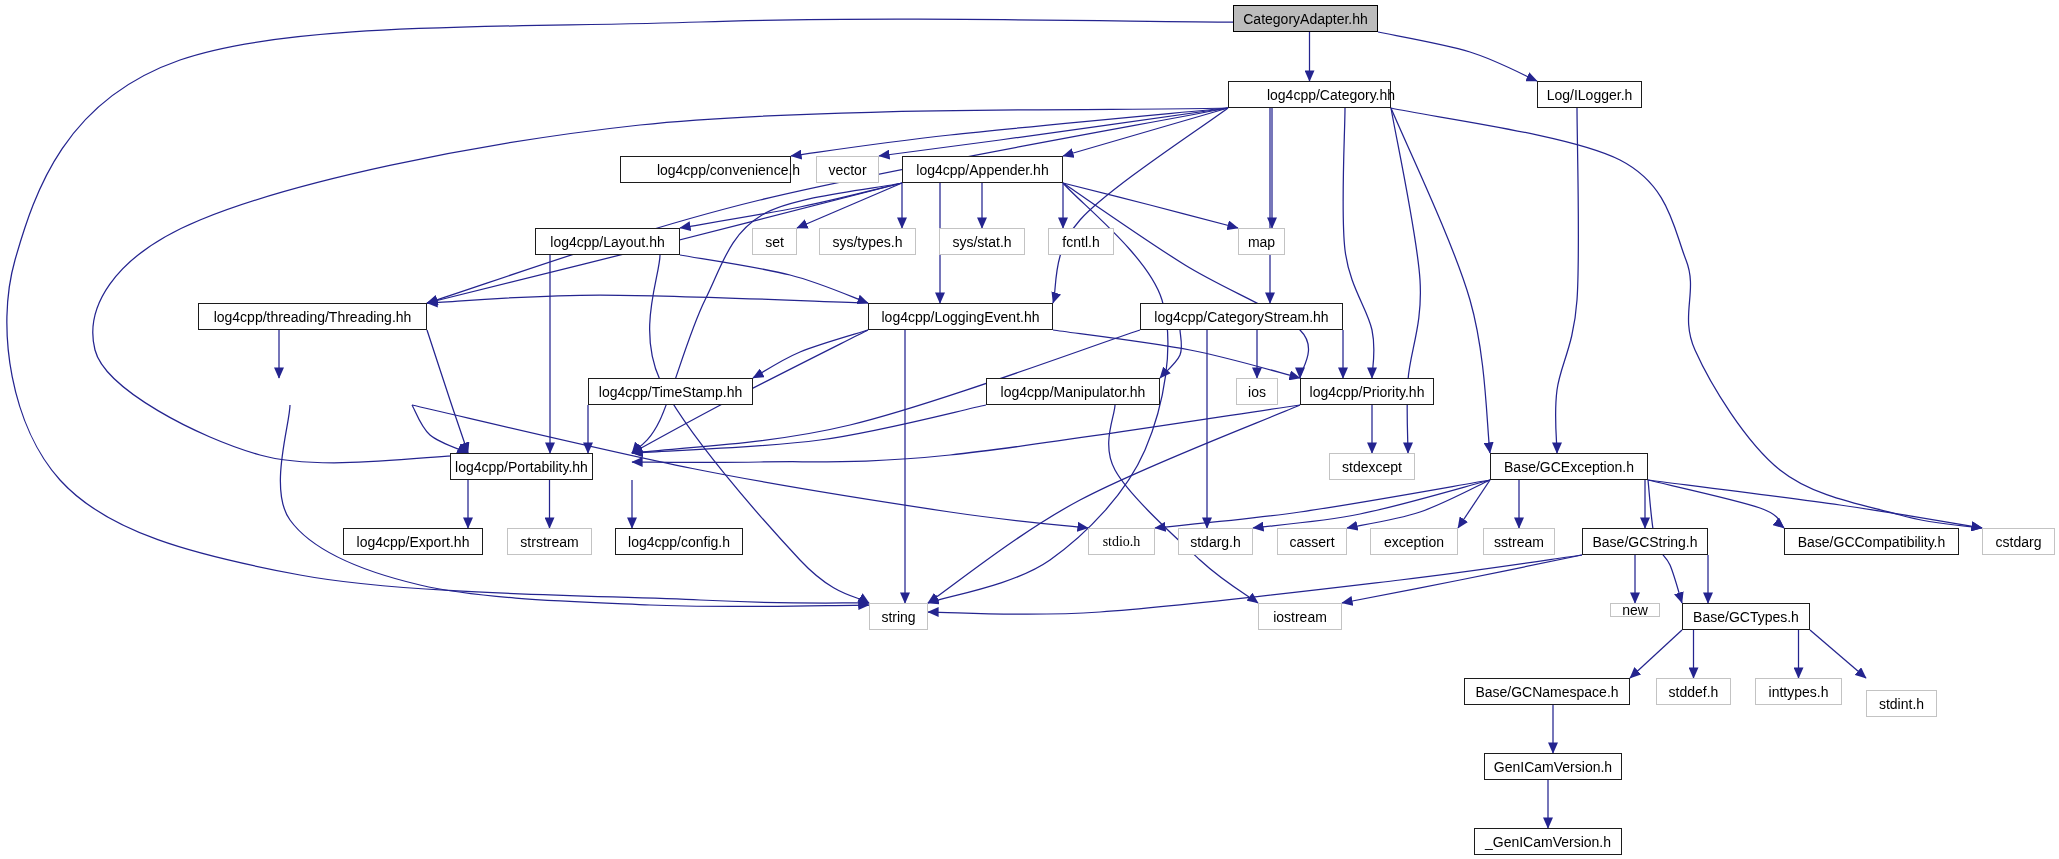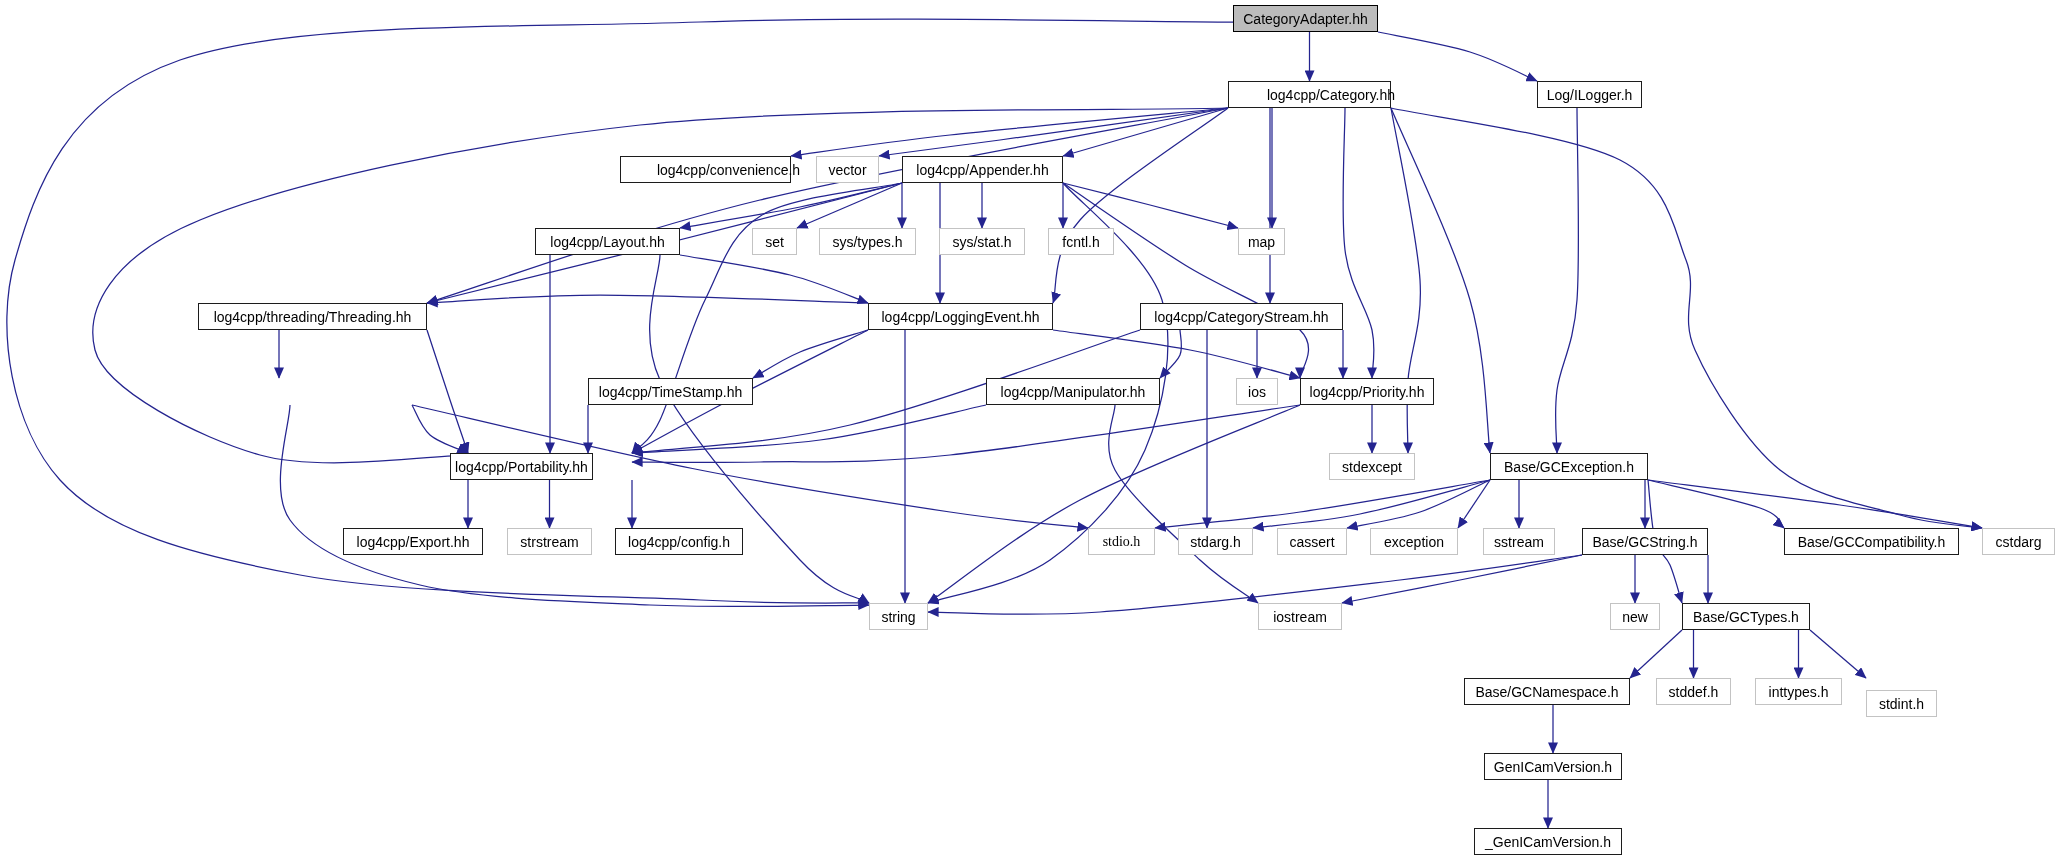--- a/index.html
+++ b/index.html
@@ -125,21 +125,21 @@
     <div class="node node-external" style="left: 1088px; top: 528px; width: 67px; height: 27px; font-family: Liberation Serif, serif;">stdio.h</div>
     <div class="node node-external" style="left: 1178px; top: 528px; width: 75px; height: 27px;">stdarg.h</div>
     <div class="node node-external" style="left: 1277px; top: 528px; width: 70px; height: 27px;">cassert</div>
     <div class="node node-external" style="left: 1370px; top: 528px; width: 88px; height: 27px;">exception</div>
     <div class="node node-external" style="left: 1483px; top: 528px; width: 72px; height: 27px;">sstream</div>
     <div class="node node-internal" style="left: 1582px; top: 528px; width: 126px; height: 27px;">Base/GCString.h</div>
     <div class="node node-internal" style="left: 1784px; top: 528px; width: 175px; height: 27px;">Base/GCCompatibility.h</div>
     <div class="node node-external" style="left: 1982px; top: 528px; width: 73px; height: 27px;">cstdarg</div>
     <div class="node node-external" style="left: 869px; top: 603px; width: 59px; height: 27px;">string</div>
     <div class="node node-external" style="left: 1258px; top: 603px; width: 84px; height: 27px;">iostream</div>
-    <div class="node node-external" style="left: 1610px; top: 603px; width: 50px; height: 27px;">new</div>
+    <div class="node node-external" style="left: 1610px; top: 603px; width: 50px; height: 14px;">new</div>
     <div class="node node-internal" style="left: 1682px; top: 603px; width: 128px; height: 27px;">Base/GCTypes.h</div>
     <div class="node node-internal" style="left: 1464px; top: 678px; width: 166px; height: 27px;">Base/GCNamespace.h</div>
     <div class="node node-external" style="left: 1656px; top: 678px; width: 75px; height: 27px;">stddef.h</div>
     <div class="node node-external" style="left: 1755px; top: 678px; width: 87px; height: 27px;">inttypes.h</div>
     <div class="node node-external" style="left: 1866px; top: 690px; width: 71px; height: 27px;">stdint.h</div>
     <div class="node node-internal" style="left: 1484px; top: 753px; width: 138px; height: 27px;">GenICamVersion.h</div>
     <div class="node node-internal" style="left: 1474px; top: 828px; width: 148px; height: 27px;">_GenICamVersion.h</div>
   </div>
 
 </body></html>

